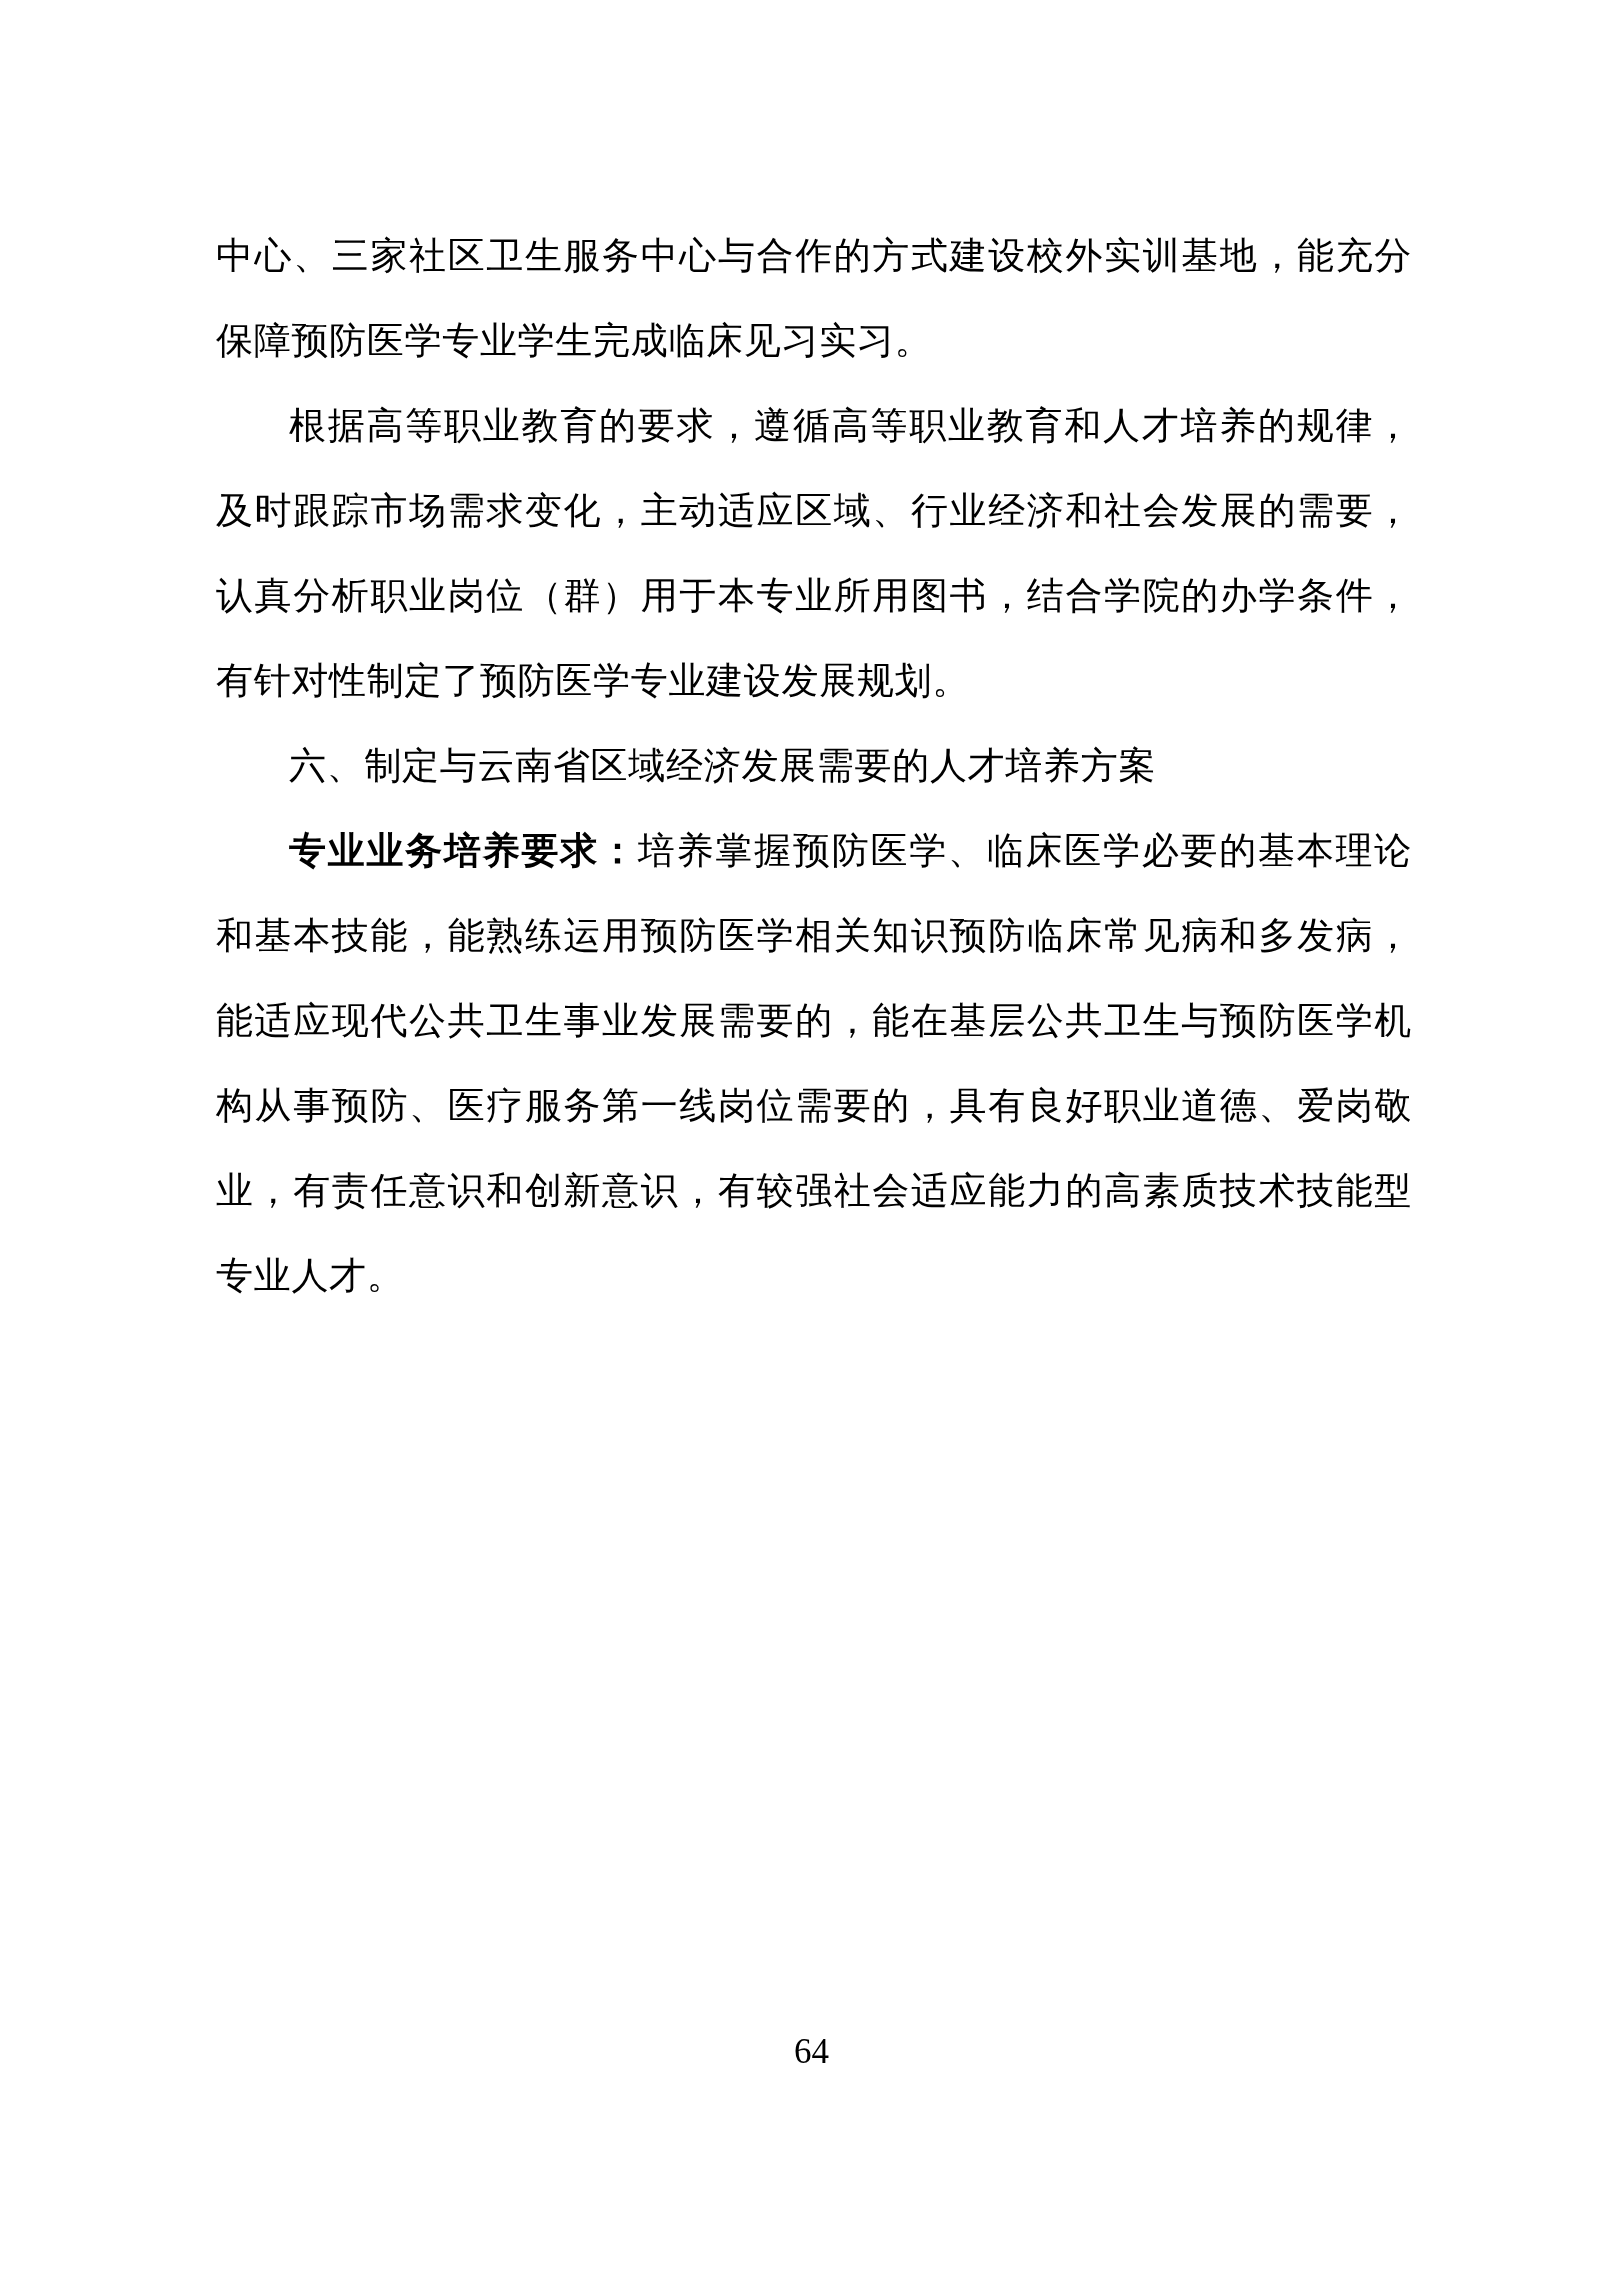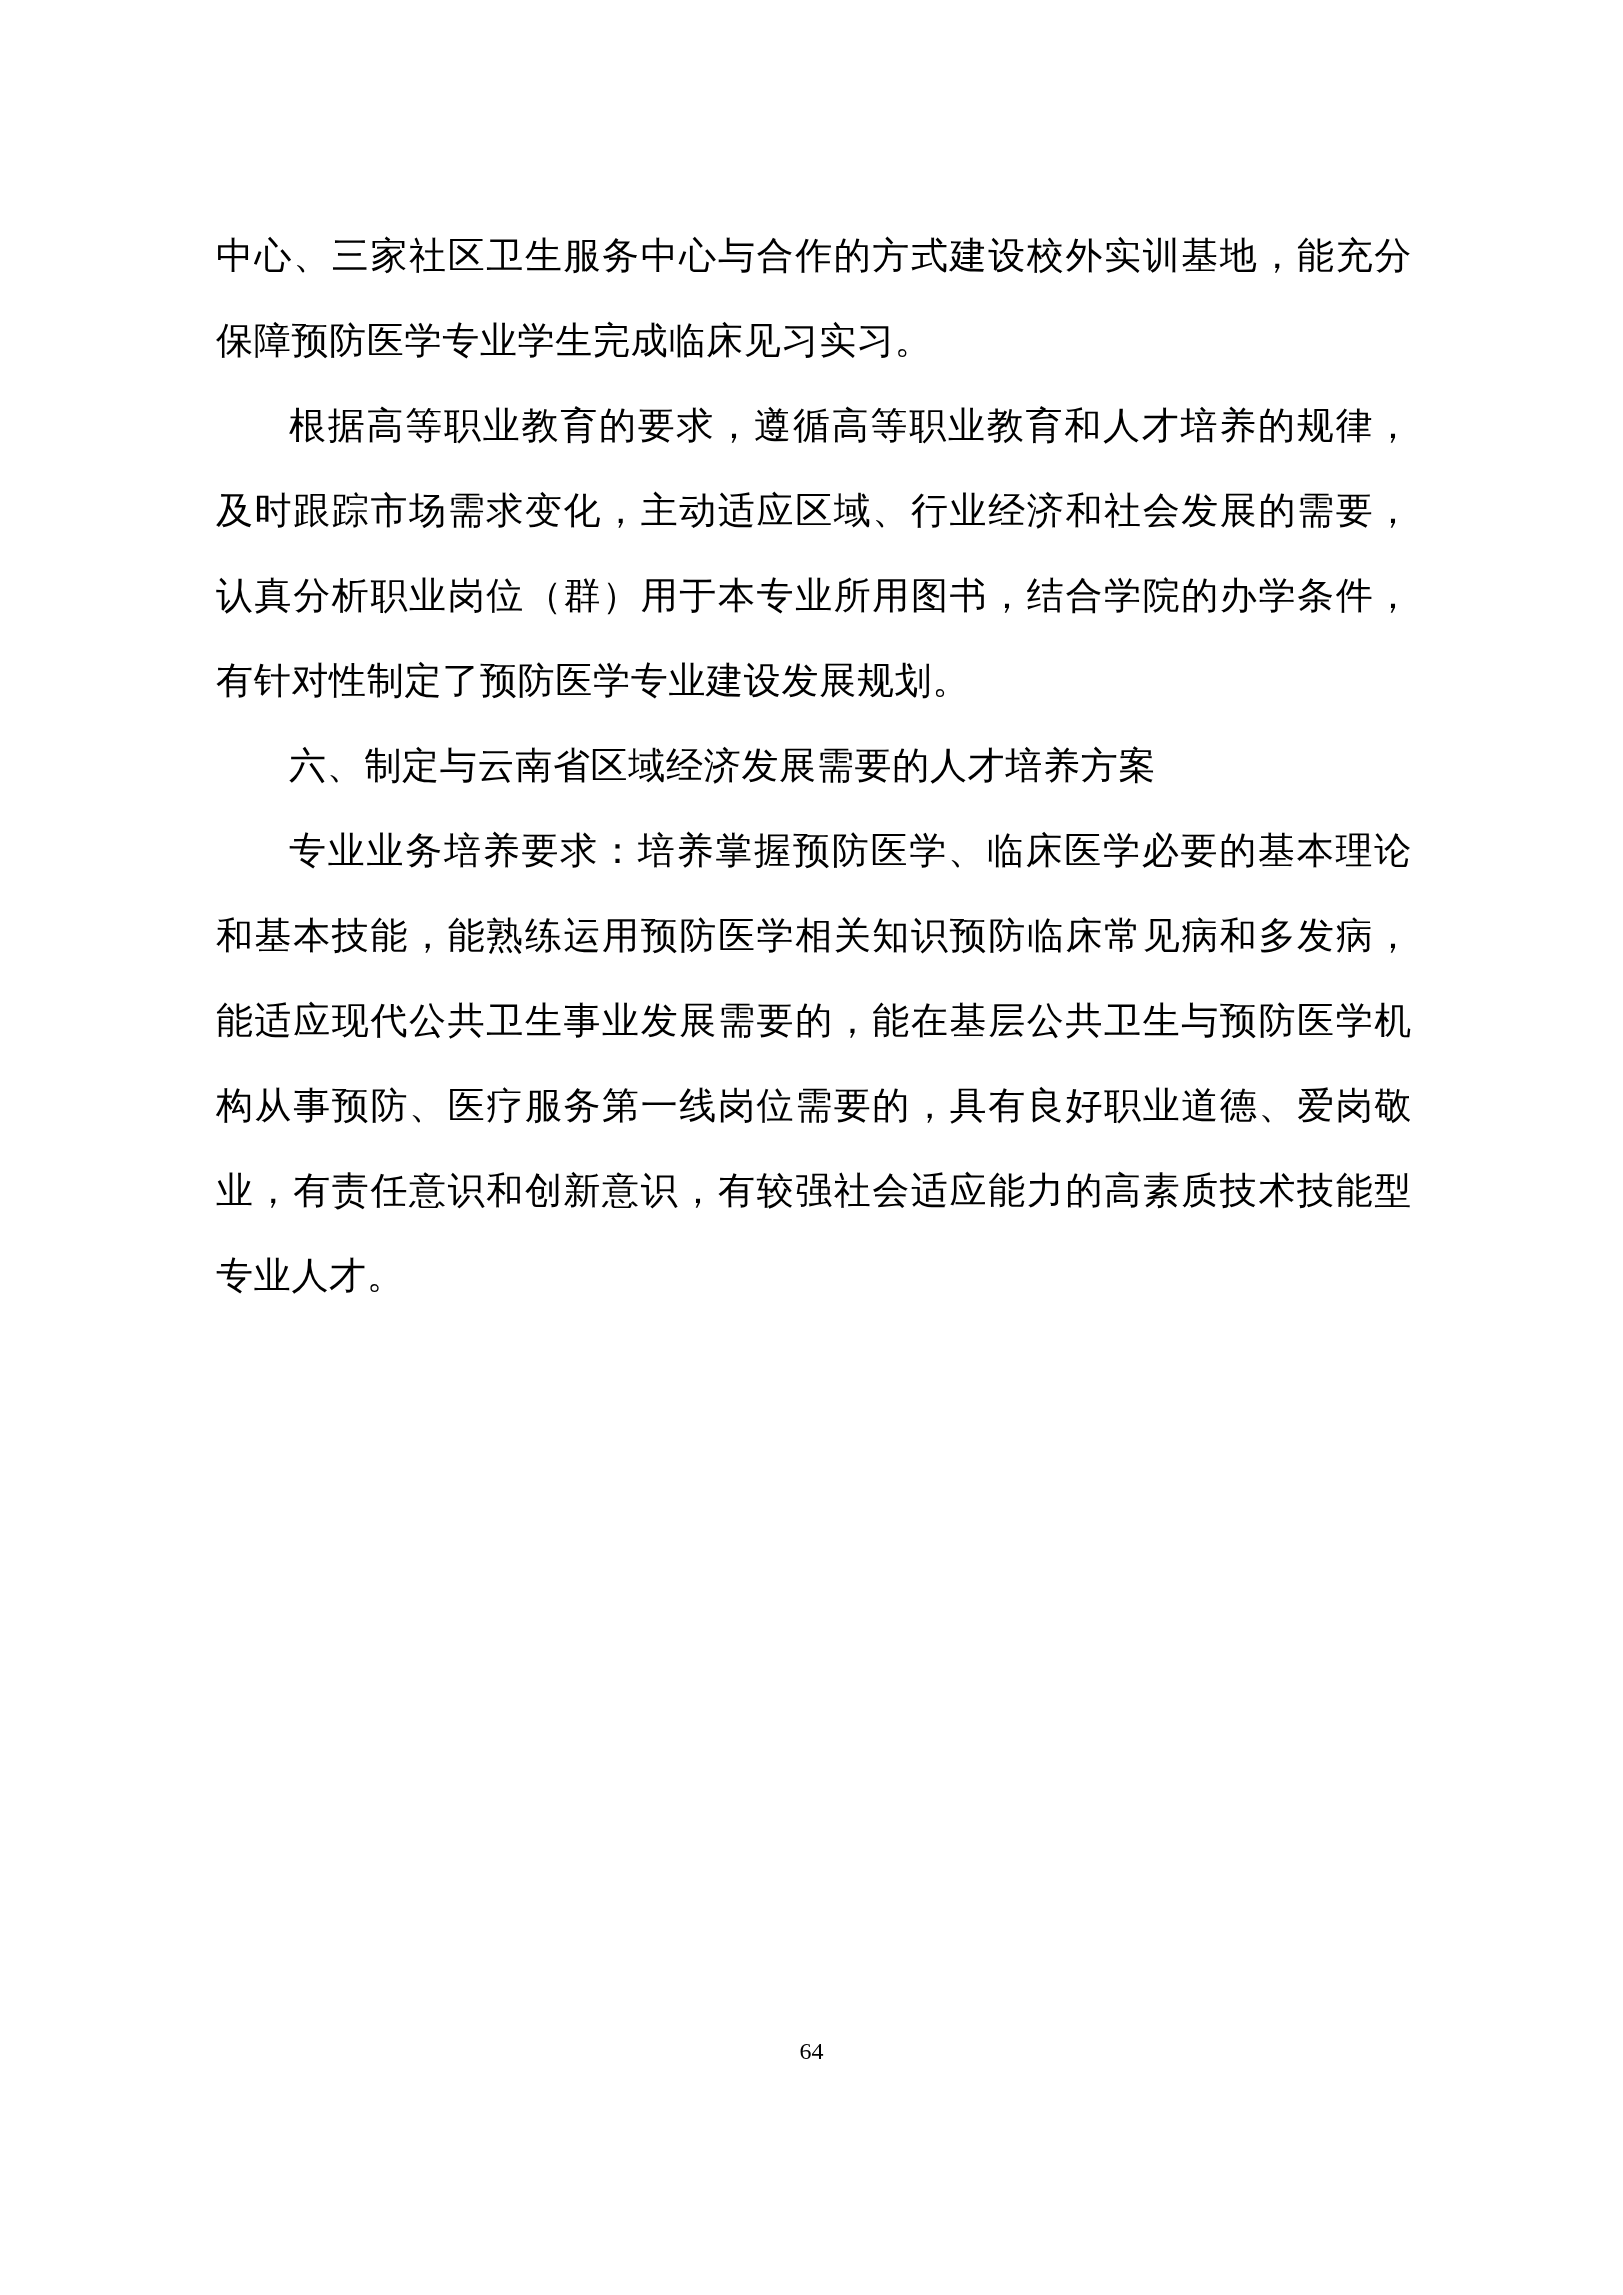--- a/index.html
+++ b/index.html
@@ -27,30 +27,30 @@
     font-size: 37px;
     line-height: 85px;
     font-weight: normal;
     text-align: justify;
     text-justify: inter-ideograph;
     letter-spacing: 0.7px;
     word-break: break-all;
   }
   .indent { text-indent: 73px; }
   .heading { font-weight: bold; }
-  .lead { font-weight: normal; margin-top: 32px; }
+  .lead { font-weight: bold; margin-top: 32px; }
   .footer {
     position: absolute;
     top: 2032px;
     left: 0;
     width: 100%;
     text-align: center;
   }
   .pagenum {
-    font-size: 24px;
+    font-size: 35px;
     line-height: 39px;
     font-family: "Liberation Serif", "DejaVu Serif", serif;
   }
 </style>
 </head>
 <body>
 
 <div class="page">
   <div class="content">
     <p class="body">中心、三家社区卫生服务中心与合作的方式建设校外实训基地，能充分保障预防医学专业学生完成临床见习实习。</p>

